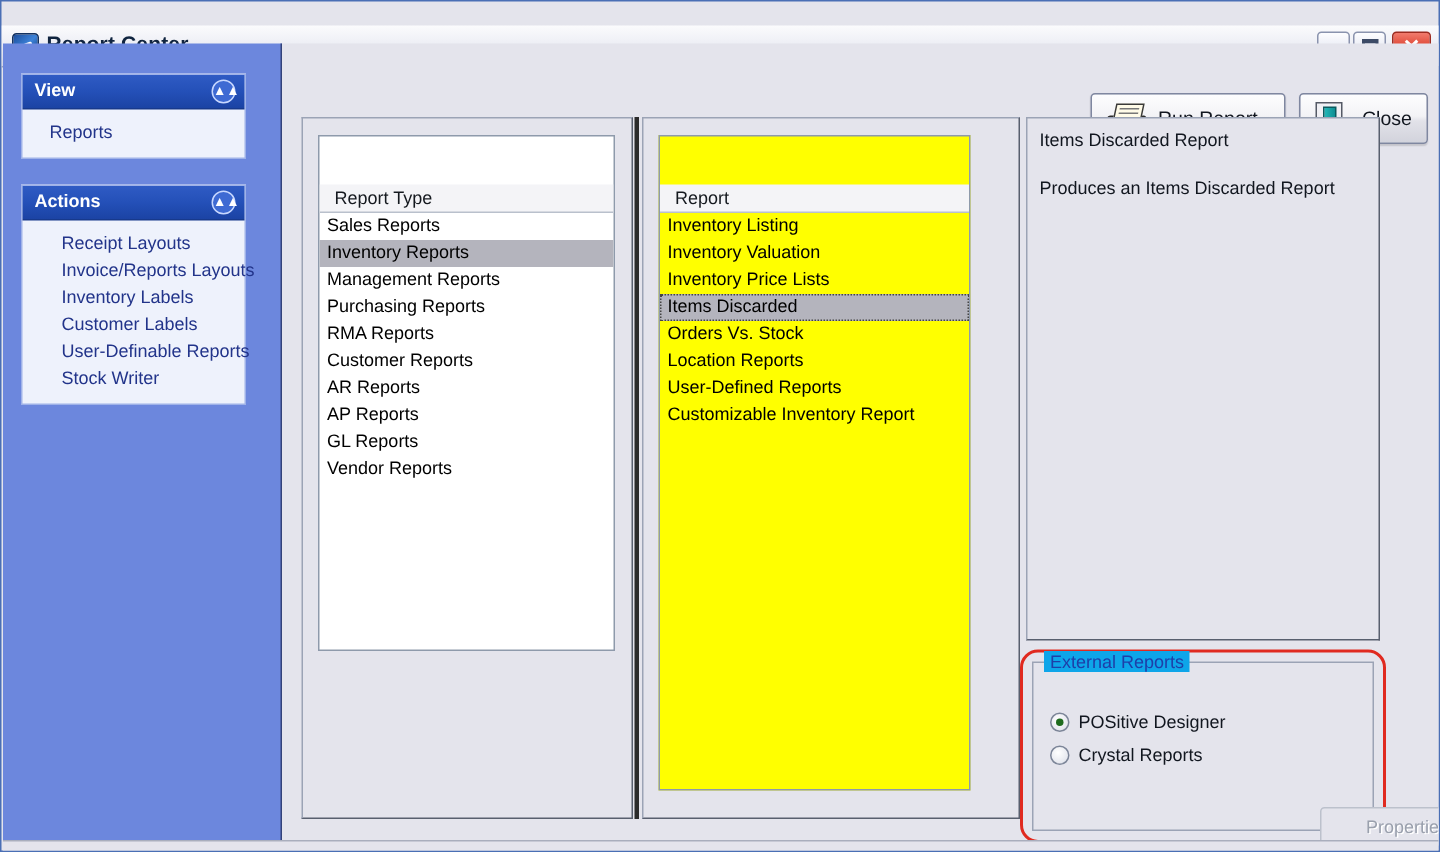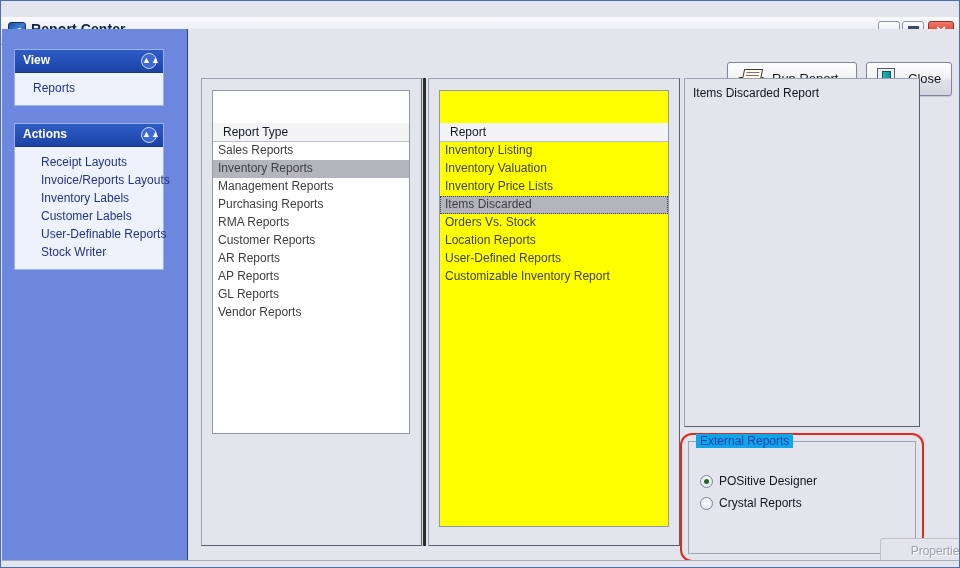--- a/index.html
+++ b/index.html
@@ -270,41 +270,41 @@
     display: block;
     padding: 2px 0 0 10px;
     font-size: 12px;
     color: #15191f;
     margin-top: 32px;
   }
   .lb-items { }
   .lb-row {
     height: 18px;
     font-size: 12px;
-    color: #404040;
+    color: #000000;
     padding: 1px 0 13px 5px;
     white-space: nowrap;
     box-sizing: border-box;
   }
   .lb-row.sel {
     background: #b4b4bd;
   }
   .lb-row.sel.focus {
     outline: 1px dotted #444;
     outline-offset: -1px;
   }
 
   #lb-type {
     left: 10px; top: 11px;
     width: 198px; height: 344px;
     background: #ffffff;
   }
   #lb-report {
     left: 10px; top: 11px;
-    width: 230px; height: 437px;
+    width: 208px; height: 437px;
     background: #ffff00;
   }
   #lb-report .lb-items { background: #ffff00; }
 
   
   #descbox {
     position: absolute;
     left: 496px; top: 49px;
     width: 236px; height: 349px;
     background: #e4e4ec;
@@ -501,20 +501,21 @@
           <div class="lb-row">Orders Vs. Stock</div>
           <div class="lb-row">Location Reports</div>
           <div class="lb-row">User-Defined Reports</div>
           <div class="lb-row">Customizable Inventory Report</div>
         </div>
       </div>
     </div>
 
     <div id="descbox">
       <div class="line">Items Discarded Report</div>
+      <div class="line">Produces an Items Discarded Report</div>
     </div>
 
     <div id="extwrap"></div>
     <div id="extgroup"></div>
     <div id="extlegend">External Reports</div>
 
     <div class="radio on" id="rb-pos">
       <span class="dot"></span>
       <span>POSitive Designer</span>
     </div>

